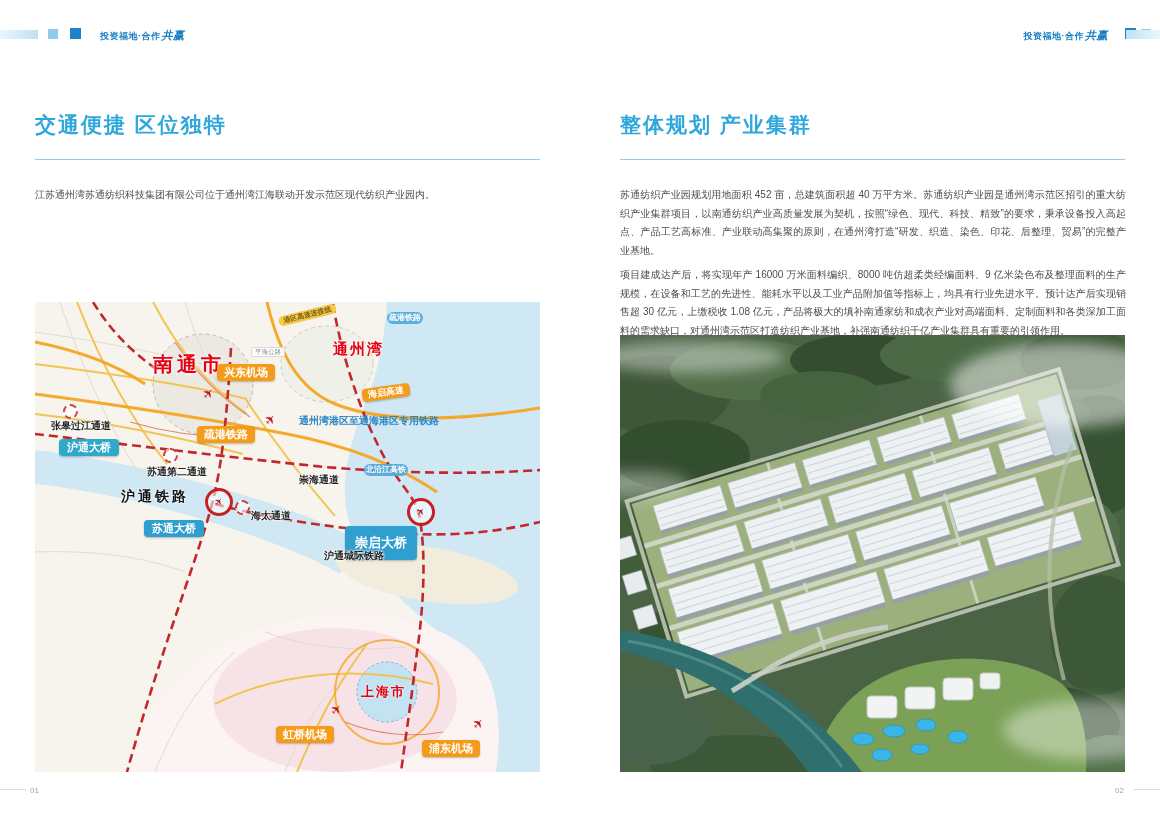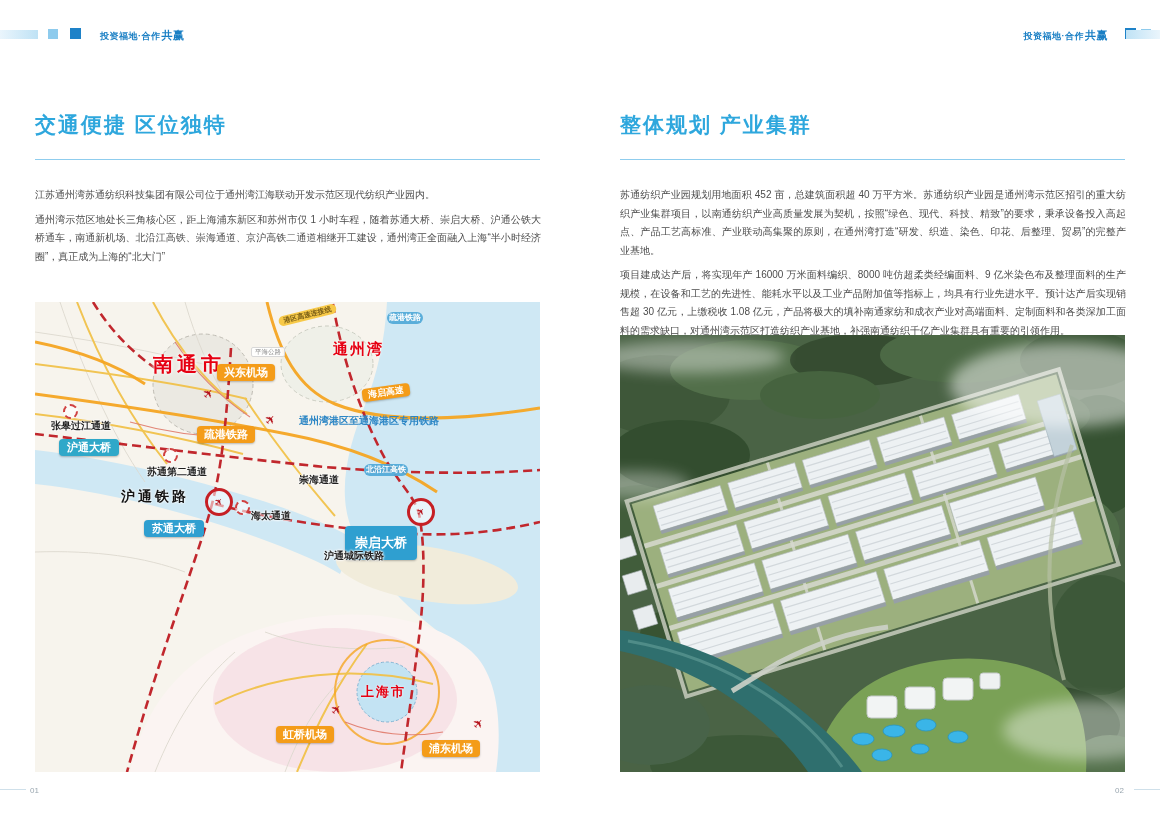--- a/index.html
+++ b/index.html
@@ -7,21 +7,21 @@
          font-family:"Liberation Sans","DejaVu Sans",sans-serif;}
   
   .tagbar{position:absolute;top:30px;height:9px;background:linear-gradient(to right,#eaf5fc,#bfe2f5);}
   .tagbar.left{left:0;width:38px;}
   .tagbar.right{right:0;width:34px;background:linear-gradient(to left,#eaf5fc,#bfe2f5);}
   .sq{position:absolute;top:29px;width:10px;height:10px;}
   .sq.light{background:#8ecbed;}
   .sq.dark{background:#1e82c8;width:11px;height:11px;top:28px;}
   .tagtext{position:absolute;top:28px;font-size:9px;font-weight:bold;color:#1a7fc4;
            letter-spacing:.5px;white-space:nowrap;}
-  .tagtext .suffix{font-size:11px;font-family:"Liberation Serif","DejaVu Serif",serif;
+  .tagtext .suffix{font-style:italic;font-size:11px;font-family:"Liberation Serif","DejaVu Serif",serif;
                    font-weight:bold;margin-left:1px;}
   
   .col-title{position:absolute;top:111px;font-size:21px;font-weight:bold;color:#2ea7dd;
              letter-spacing:2px;white-space:nowrap;}
   .rule{position:absolute;top:159px;width:505px;height:0;border-top:1px solid #8fcdee;}
   .bodycol{position:absolute;top:186px;width:506px;font-size:10px;line-height:18.5px;
            color:#4c4c4c;text-align:justify;}
   .bodycol p{margin:0 0 6px 0;}
   
   .map{position:absolute;left:35px;top:302px;width:505px;height:470px;overflow:hidden;background:#f7f4ed;}
@@ -73,21 +73,20 @@
 
   <div class="tagtext" style="right:52px;"><span>投资福地·合作</span><span class="suffix">共赢</span></div>
   <div class="sq dark" style="left:1125px;"></div>
   <div class="sq light" style="left:1141px;"></div>
   <div class="tagbar right"></div>
 
   <div class="col-title" style="left:35px;">交通便捷 区位独特</div>
   <div class="rule" style="left:35px;"></div>
   <div class="bodycol" style="left:35px;">
     <p>江苏通州湾苏通纺织科技集团有限公司位于通州湾江海联动开发示范区现代纺织产业园内。</p>
-    <p>通州湾示范区地处长三角核心区，距上海浦东新区和苏州市仅 1 小时车程，随着苏通大桥、崇启大桥、沪通公铁大桥通车，南通新机场、北沿江高铁、崇海通道、京沪高铁二通道相继开工建设，通州湾正全面融入上海“半小时经济圈”，真正成为上海的“北大门”</p>
   </div>
 
   <div class="map">
     <svg width="505" height="470" viewBox="0 0 505 470">
       <rect width="505" height="470" fill="#f7f4ed"></rect>
       <path d="M352,0 L505,0 L505,470 L460,470 C467,418 460,370 426,346 C388,320 340,280 318,230 C300,190 315,140 330,103 C342,73 350,38 352,0 Z" fill="#cfe8f4"></path>
       <path d="M0,148 C85,158 170,180 240,203 C278,216 303,227 320,238 L305,272 C284,259 248,244 198,227 C128,204 58,188 0,182 Z" fill="#cfe8f4"></path>
       <ellipse cx="392" cy="272" rx="92" ry="27" fill="#f1ecdb" transform="rotate(9 392 272)"></ellipse>
       <path d="M95,470 C110,396 158,346 232,325 C314,301 394,313 436,349 C462,372 468,420 461,470 Z" fill="#fbf4f2"></path>
       <ellipse cx="300" cy="398" rx="122" ry="72" fill="#f6dee4" opacity="0.8"></ellipse>

